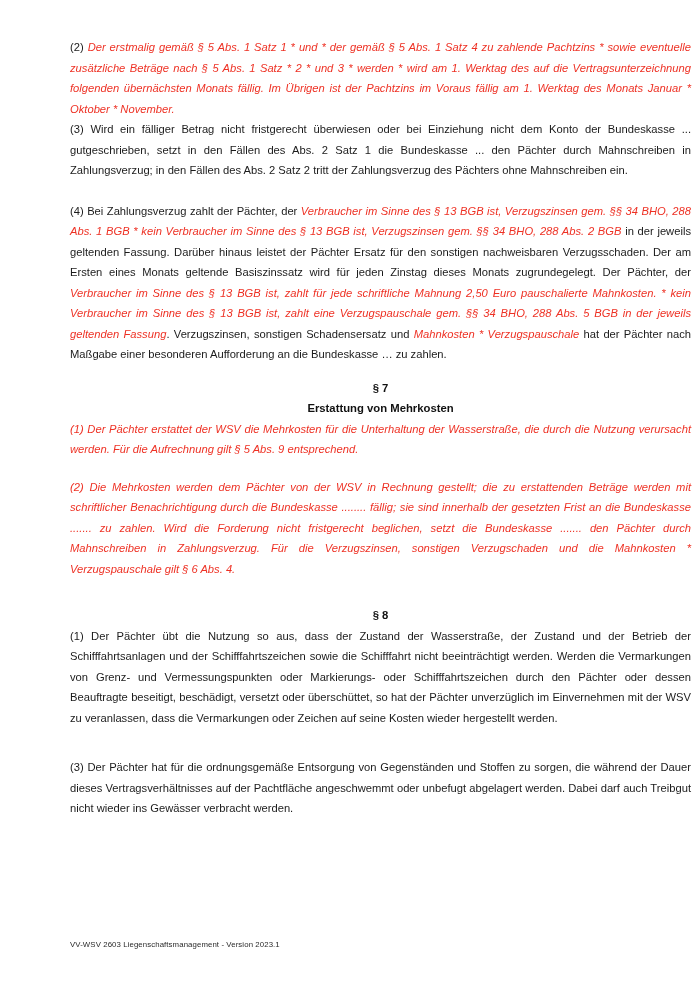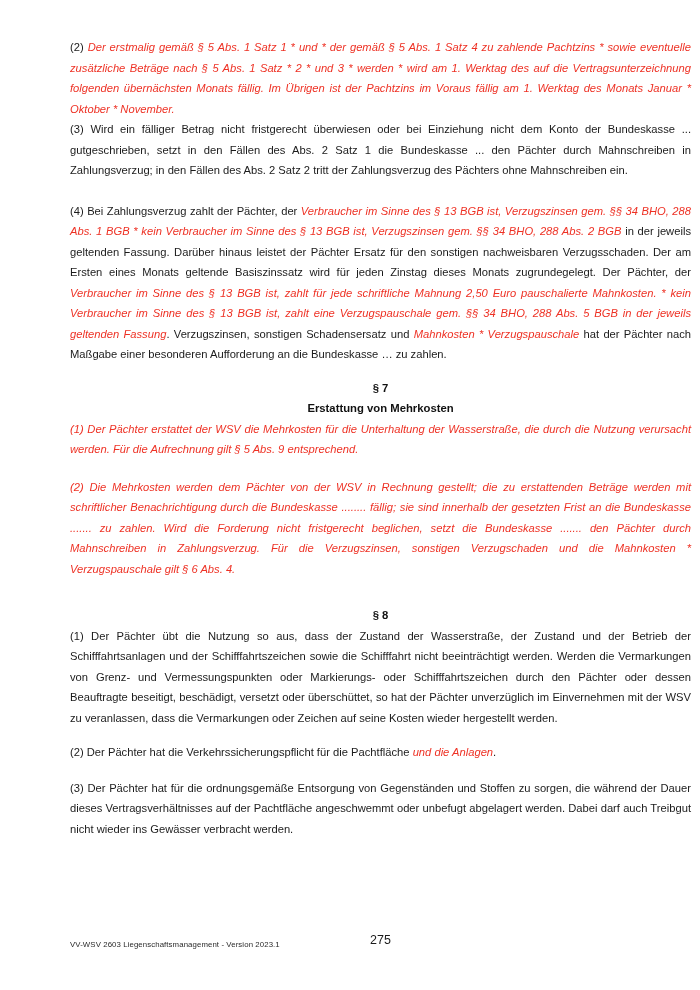--- a/index.html
+++ b/index.html
@@ -70,19 +70,17 @@
       <div class="spacer" style="height: 13px;"></div>
       <p class="heading">§ 7</p>
       <p class="heading">Erstattung von Mehrkosten</p>
       <p class="para"><span class="red">(1) Der Pächter erstattet der WSV die Mehrkosten für die Unterhaltung der Wasserstraße, die durch die Nutzung verursacht werden. Für die Aufrechnung gilt § 5 Abs. 9 entsprechend.</span></p>
       <div class="spacer" style="height: 17px;"></div>
       <p class="para"><span class="red">(2) Die Mehrkosten werden dem Pächter von der WSV in Rechnung gestellt; die zu erstattenden Beträge werden mit schriftlicher Benachrichtigung durch die Bundeskasse ........ fällig; sie sind innerhalb der gesetzten Frist an die Bundeskasse ....... zu zahlen. Wird die Forderung nicht fristgerecht beglichen, setzt die Bundeskasse ....... den Pächter durch Mahnschreiben in Zahlungsverzug. Für die Verzugszinsen, sonstigen Verzugschaden und die Mahnkosten * Verzugspauschale gilt § 6 Abs. 4.</span></p>
       <div class="spacer" style="height: 26px;"></div>
       <p class="heading">§ 8</p>
       <p class="para"><span class="black">(1) Der Pächter übt die Nutzung so aus, dass der Zustand der Wasserstraße, der Zustand und der Betrieb der Schifffahrtsanlagen und der Schifffahrtszeichen sowie die Schifffahrt nicht beeinträchtigt werden. Werden die Vermarkungen von Grenz- und Vermessungspunkten oder Markierungs- oder Schifffahrtszeichen durch den Pächter oder dessen Beauftragte beseitigt, beschädigt, versetzt oder überschüttet, so hat der Pächter unverzüglich im Einvernehmen mit der WSV zu veranlassen, dass die Vermarkungen oder Zeichen auf seine Kosten wieder hergestellt werden.</span></p>
       <div class="spacer" style="height: 14px;"></div>
-      <p class="para"><span class="black">(2) Der Pächter hat die Verkehrssicherungspflicht für die Pachtfläche </span><span class="red">und die Anlagen</span><span class="black">.</span></p>
       <div class="spacer" style="height: 15px;"></div>
       <p class="para"><span class="black">(3) Der Pächter hat für die ordnungsgemäße Entsorgung von Gegenständen und Stoffen zu sorgen, die während der Dauer dieses Vertragsverhältnisses auf der Pachtfläche angeschwemmt oder unbefugt abgelagert werden. Dabei darf auch Treibgut nicht wieder ins Gewässer verbracht werden.</span></p>
     </div>
   <div class="footer-ref">VV-WSV 2603 Liegenschaftsmanagement - Version 2023.1</div>
-  <div class="footer-page">275</div>
 </div>
 
 </body></html>

